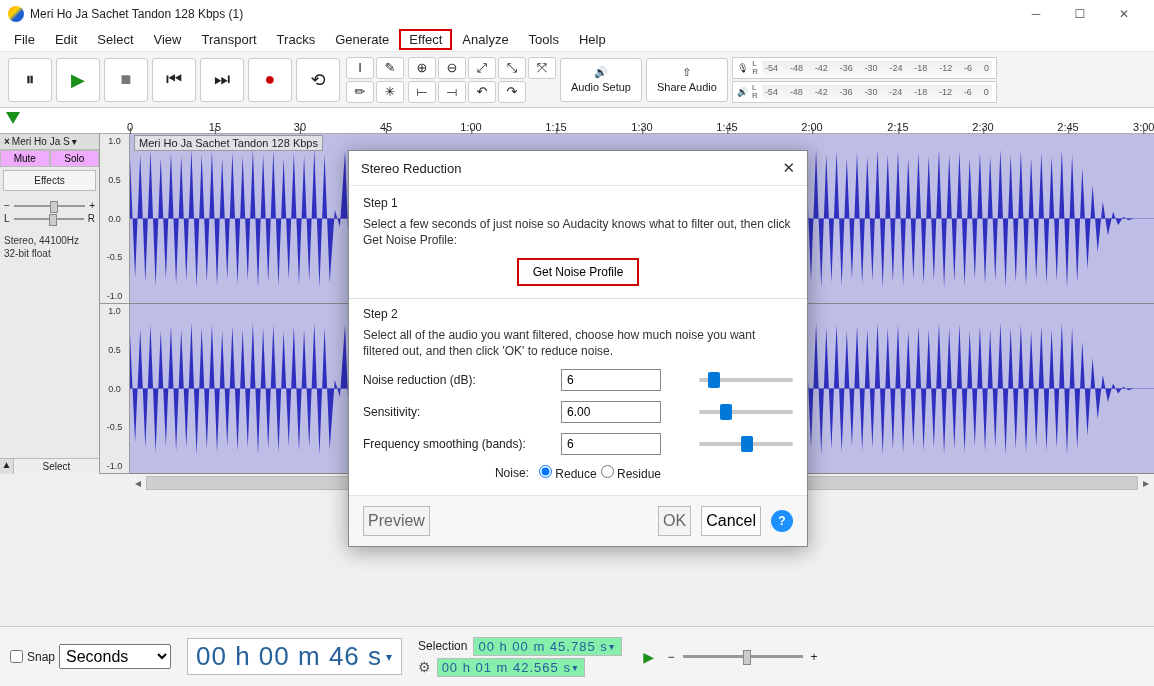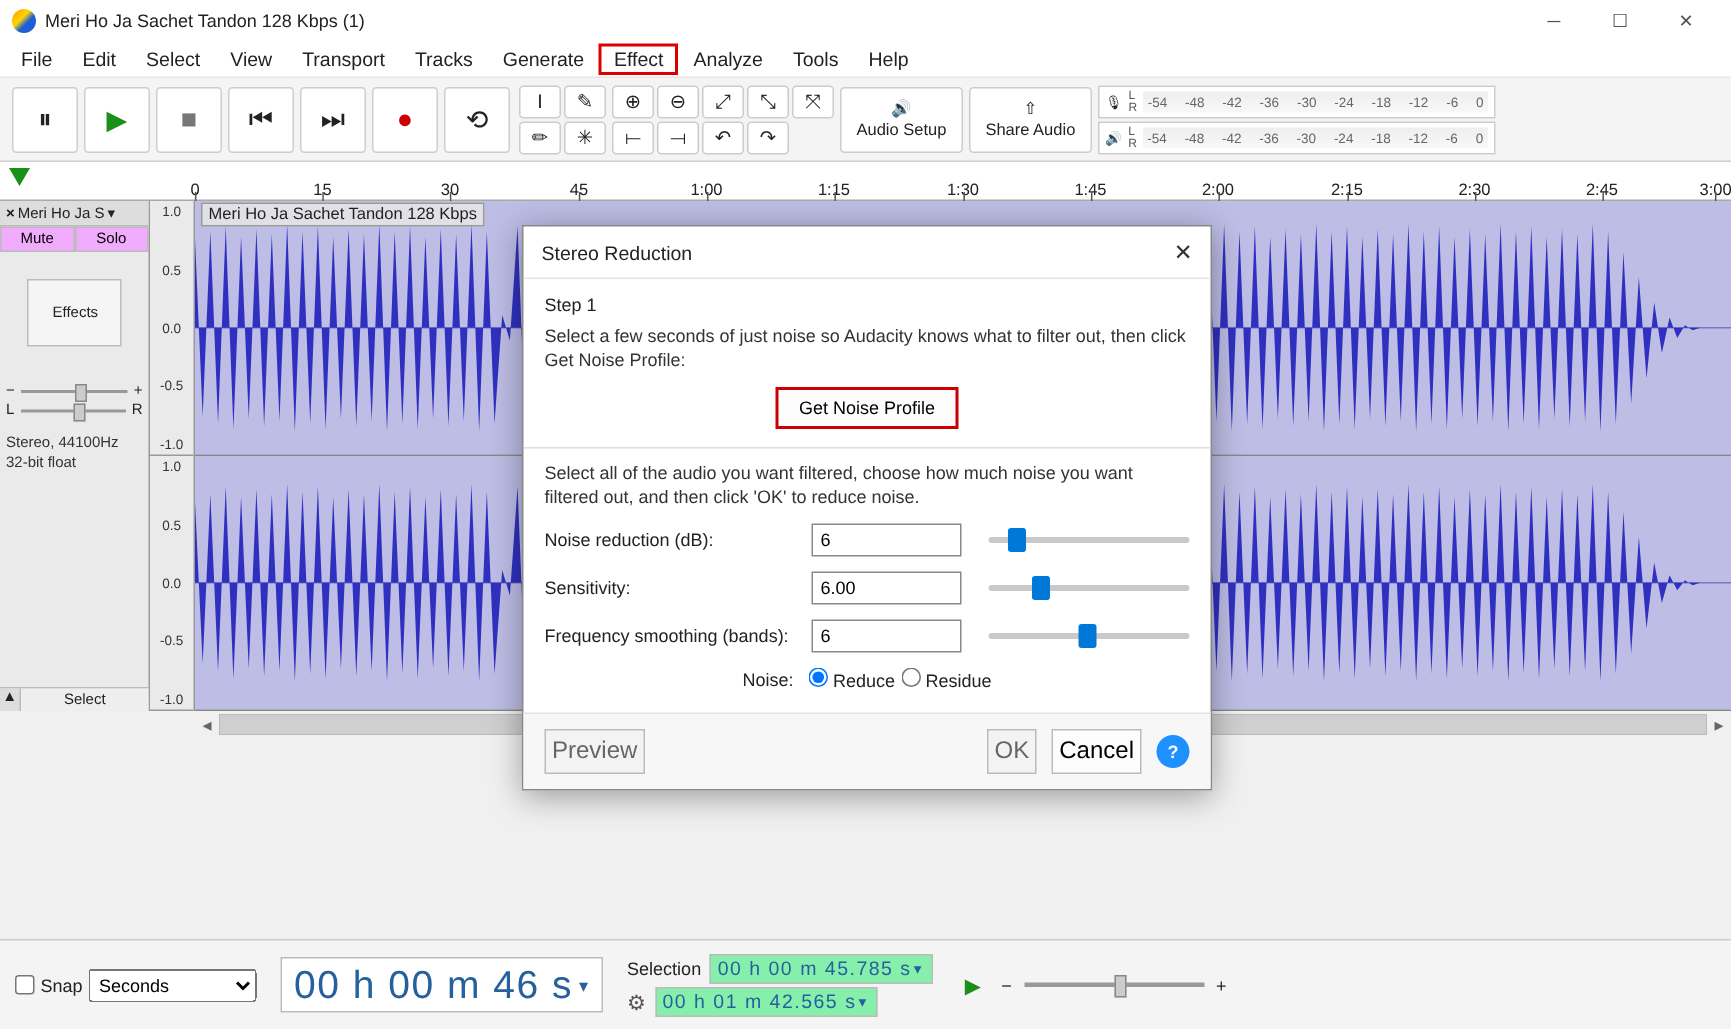--- a/index.html
+++ b/index.html
@@ -35,21 +35,21 @@
 .ruler .tick { position:absolute; bottom:0; font-size:11px; transform:translateX(-50%); }
 .ruler .tick::before { content:""; position:absolute; left:50%; bottom:-1px; width:1px; height:6px; background:#555;}
 
 
 .trackarea { display:flex; height:340px; background:#b8b8b8; }
 .trackpanel { width:100px; background:#eaeaea; border-right:1px solid #999; display:flex; flex-direction:column; font-size:10px;}
 .trackpanel .hdr { background:#ddd; padding:2px 4px; display:flex; align-items:center; gap:2px; border-bottom:1px solid #bbb;}
 .trackpanel .hdr .x { font-weight:bold; }
 .trackpanel .row { display:flex; }
 .trackpanel .row button { flex:1; font-size:10px; padding:2px; background:#f0abfc; border:1px solid #bbb;}
-.trackpanel .eff { text-align:center; padding:16px; background:#f5f5f5; border:1px solid #bbb; margin:18px;}
+.trackpanel .eff { text-align:center; padding:4px; background:#f5f5f5; border:1px solid #bbb; margin:3px;}
 .trackpanel .sliders { padding:4px; font-size:10px; }
 .trackpanel .sliderrow { display:flex; align-items:center; justify-content:space-between; margin:2px 0;}
 .trackpanel .sliderrow .bar { flex:1; height:2px; background:#999; margin:0 4px; position:relative;}
 .trackpanel .sliderrow .bar::after { content:""; position:absolute; left:50%; top:-4px; width:6px; height:10px; background:#ccc; border:1px solid #888;}
 .trackpanel .info { padding:4px; color:#333; line-height:13px;}
 .trackpanel .selectb { margin-top:auto; display:flex; border-top:1px solid #bbb;}
 .trackpanel .selectb .arrow { width:14px; text-align:center; background:#ddd; border-right:1px solid #bbb;}
 .trackpanel .selectb .lab { flex:1; text-align:center; padding:2px; background:#eee;}
 
 .wavecol { width:30px; background:#eaeaea; border-right:1px solid #999; display:flex; flex-direction:column;}
@@ -62,42 +62,42 @@
 
 
 .hscroll { height:18px; background:#f0f0f0; display:flex; align-items:center; padding-left:130px;}
 .hscroll .track { flex:1; height:14px; background:#e3e3e3; border:1px solid #bbb; position:relative;}
 .hscroll .thumb { position:absolute; left:0; top:0; height:100%; width:100%; background:#cfcfcf;}
 .hscroll .arrow { width:16px; text-align:center; color:#666; }
 
 .statusbar { position:absolute; left:0; right:0; bottom:0; height:60px; background:#f4f4f4; border-top:1px solid #ccc; display:flex; align-items:center; padding:6px 10px; gap:16px; }
 .snapbox { display:flex; gap:4px; }
 .snapbox .row1 { display:flex; align-items:center; gap:4px; font-size:12px;}
-.snapbox select { width:112px; font-size:12px; padding:2px;}
+.snapbox select { width:112px; font-size:16px; padding:2px;}
 .timedisp { font-family: "Consolas", monospace; font-size:26px; background:#fff; border:1px solid #bbb; padding:2px 8px; letter-spacing:1px; color:#26619c; display:flex; align-items:center;}
 .timedisp .dd { font-size:12px; margin-left:4px;}
 .selection { display:flex; flex-direction:column; gap:2px; font-size:12px;}
 .selection .selrow { display:flex; align-items:center; gap:6px;}
 .selection .tcode { font-family:"Consolas",monospace; background:#86efac; border:1px solid #bbb; padding:1px 4px; font-size:13px; letter-spacing:1px; color:#26619c;}
 .selection .gear { font-size:14px; color:#555;}
 .playmini { display:flex; align-items:center; gap:8px;}
 .playmini .pm { width:22px; height:22px; display:flex; align-items:center; justify-content:center; color:#1a8f1a; font-size:14px;}
 .playmini .sliderbar { width:120px; height:3px; background:#999; position:relative;}
 .playmini .sliderbar::after{content:"";position:absolute;left:50%;top:-5px;width:6px;height:13px;background:#ccc;border:1px solid #888;}
 
 
 .dialog { position:absolute; left:348px; top:150px; width:460px; background:#fff; border:1px solid #888; box-shadow:0 4px 20px rgba(0,0,0,0.35); font-size:12px; }
 .dialog .dtitle { display:flex; align-items:center; padding:8px 12px; font-size:13px; border-bottom:1px solid #e5e5e5;}
 .dialog .dtitle .dclose { margin-left:auto; font-size:15px; color:#333; }
 .dialog .dbody { padding:10px 14px; }
 .dialog .step { font-size:12px; margin-bottom:6px; }
 .dialog .desc { font-size:12px; color:#333; margin-bottom:10px; line-height:16px;}
 .dialog .profilebtn { display:block; margin:6px auto 12px; padding:5px 14px; background:#fdfdfd; border:2px solid #c00; font-size:12px;}
 .dialog hr { border:none; border-top:1px solid #ddd; margin:8px -14px; }
-.dialog .ctrlrow { display:flex; align-items:center; margin:10px 0; gap:8px;}
+.dialog .ctrlrow { display:flex; align-items:center; margin:10px 0; gap:28px;}
 .dialog .ctrlrow label { width:170px; font-size:12px;}
 .dialog .ctrlrow input[type=text]{ width:100px; padding:3px 5px; border:1px solid #888; font-size:12px;}
 .dialog .ctrlrow .slider { flex:1; height:4px; background:#c9c9c9; border-radius:2px; position:relative; margin-left:10px;}
 .dialog .ctrlrow .slider .thumb { position:absolute; top:-6px; width:12px; height:16px; background:#0078d7; border-radius:2px;}
 .dialog .radios { display:flex; align-items:center; gap:4px; justify-content:center; margin:10px 0 4px;}
 .dialog .radios .rlab { margin-right:6px;}
 .dialog .dfoot { display:flex; align-items:center; gap:10px; padding:10px 14px; border-top:1px solid #e5e5e5; background:#f7f7f7;}
 .dialog .dfoot .fbtn { padding:5px 4px; background:#f3f3f3; border:1px solid #bbb; font-size:16px; color:#666;}
 .dialog .dfoot .fbtn.en { color:#000; background:#fdfdfd;}
 .dialog .dfoot .spacer { flex:1; }
@@ -353,20 +353,21 @@
 <div class="dialog">
   <div class="dtitle">
     <span>Stereo Reduction</span>
     <span class="dclose">✕</span>
   </div>
   <div class="dbody">
     <div class="step">Step 1</div>
     <div class="desc">Select a few seconds of just noise so Audacity knows what to filter out, then click Get Noise Profile:</div>
     <button class="profilebtn">Get Noise Profile</button>
     <hr>
+    <div class="step">Step 2</div>
     <div class="desc">Select all of the audio you want filtered, choose how much noise you want filtered out, and then click 'OK' to reduce noise.</div>
 
     <div class="ctrlrow">
       <label>Noise reduction (dB):</label>
       <input type="text" value="6" style="">
       <div class="slider">
           <div class="thumb" style="left:10%"></div>
         </div>
     </div>
     <div class="ctrlrow">

